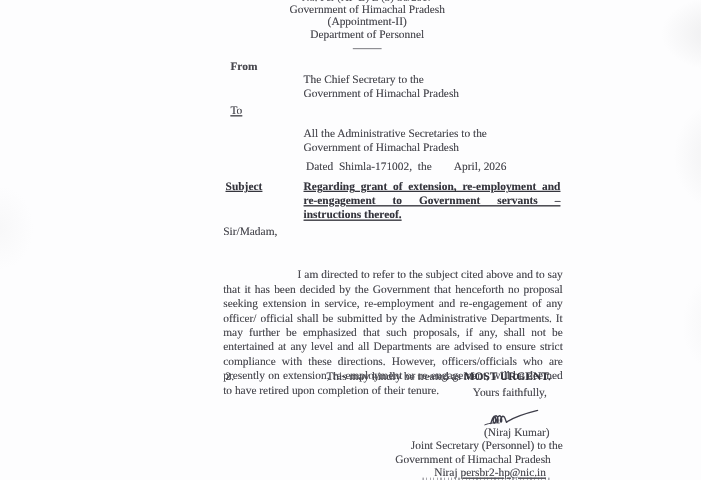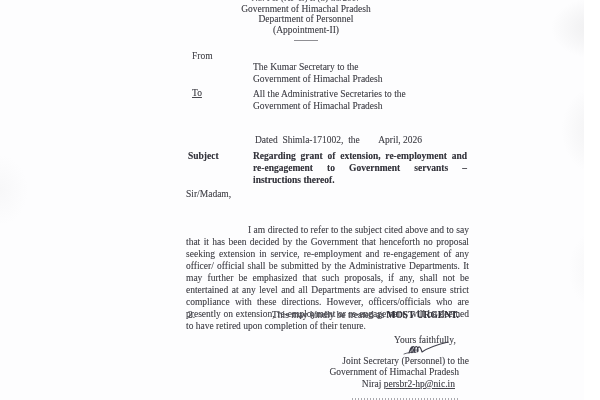--- a/index.html
+++ b/index.html
@@ -10,48 +10,48 @@
     font-size:9.5px; line-height:12px; color:#47474e;
     background:
       radial-gradient(70px 45px at 600px 28px, rgba(175,175,178,.22), transparent 70%),
       radial-gradient(55px 65px at 600px 130px, rgba(180,180,183,.18), transparent 70%),
       radial-gradient(45px 60px at 600px 270px, rgba(185,185,188,.12), transparent 70%),
       radial-gradient(40px 50px at 0px 190px, rgba(200,200,202,.10), transparent 70%),
       #fdfdfe;
     text-shadow:0 0 .35px rgba(70,70,78,.45);
   }
   .b { font-weight:bold; color:#35353d; }
-  .u { }
+  .u { text-decoration:underline; }
   .pre { white-space:pre; }
 
   .letterhead { position:absolute; left:186px; top:-7px; width:240px; text-align:center; line-height:10.6px; }
   .ref-line { font-size:9px; color:#55555c; }
   .head-rule { width:24px; height:1px; background:#8f8f94; margin:5px auto 0; }
 
-  .from-label { position:absolute; left:192px; top:50px; }
+  .from-label { position:absolute; left:192px; top:50px;font-weight:bold; }
   .from-block { position:absolute; left:253px; top:61px; line-height:12px; }
   .to-label   { position:absolute; left:192px; top:87px;text-decoration:underline; }
-  .to-block   { position:absolute; left:253px; top:88px; line-height:12px; }
+  .to-block   { position:absolute; left:253px; top:106px; line-height:12px; }
   .date-line  { position:absolute; left:255px; top:134px; }
 
   .subject-row { position:absolute; left:188px; top:150px; width:281px; display:flex; }
   .subject-label { width:65px; flex:none; }
   .subject-text { width:214px; text-align:justify; line-height:12px; }
 
   .salutation { position:absolute; left:186px; top:188px; }
 
   .para1 {
     position:absolute; left:186px; top:224px; width:283px;
     text-align:justify; line-height:12px; text-indent:62px;
   }
   .para2 { position:absolute; left:188px; top:309px; width:281px; }
   .para2-num { position:absolute; left:0; top:0; }
   .para2-txt { margin-left:84px; }
 
-  .closing { position:absolute; left:394px; top:334px; }
+  .closing { position:absolute; left:394px; top:322px; }
 
   .sig-block { position:absolute; left:325px; top:341px; width:145px; text-align:right; line-height:11.3px; }
   .sig-scribble { height:15px; padding-right:20px; }
   .sig-name { padding-right:12px; }
   .sig-desig { padding-right:1px; }
   .sig-org { padding-right:11px; }
   .sig-email { padding-right:15px; }
   .email-link { text-decoration:underline; color:#46464e; }
 
   .clipped-footer {
@@ -60,28 +60,28 @@
   }
 </style>
 </head>
 <body>
 
 <div class="page">
 
   <div class="letterhead">
     <div class="ref-line">No. Per (AP-B) E (3)-36/2017</div>
     <div>Government of Himachal Pradesh</div>
+    <div>(Appointment-II)</div>
     <div>Department of Personnel</div>
-    <div>(Appointment-II)</div>
     <div class="head-rule"></div>
   </div>
 
   <div class="from-label">From</div>
   <div class="from-block">
-    <div>The Kumar Secretary to the</div>
+    <div>The Chief Secretary to the</div>
     <div>Government of Himachal Pradesh</div>
   </div>
 
   <div class="to-label">To</div>
   <div class="to-block">
     <div>All the Administrative Secretaries to the</div>
     <div>Government of Himachal Pradesh</div>
   </div>
 
   <div class="date-line pre">Dated  Shimla-171002,  the        April, 2026</div>
@@ -102,20 +102,21 @@
 
   <div class="closing">Yours faithfully,</div>
 
   <div class="sig-block">
     <div class="sig-scribble">
       <svg width="48" height="15" viewBox="0 0 48 15">
         <path d="M7 12 C9 5, 11 4, 11 9 C11 12, 9 13, 9 9 C10 5, 12 4, 13 8 C13.5 11, 12 12.5, 12 9 C13 5, 15 4, 16 8 C16.5 11, 15 12, 15 9 C16 5, 18 5, 19 8 L20 11 C24 8, 30 5, 46 1" fill="none" stroke="#3e3e4a" stroke-width="1.1" stroke-linecap="round" stroke-linejoin="round"></path>
         <path d="M2 13 C6 11.5, 10 11, 14 11.5" fill="none" stroke="#3e3e4a" stroke-width="0.8" stroke-linecap="round"></path>
       </svg>
     </div>
+    <div class="sig-name">(Niraj Kumar)</div>
     <div class="sig-desig">Joint Secretary (Personnel) to the</div>
     <div class="sig-org">Government of Himachal Pradesh</div>
     <div class="sig-email"><span>Niraj</span> <span class="email-link">persbr2-hp@nic.in</span></div>
   </div>
 
   <div class="clipped-footer"></div>
 
 </div>
 
 </body></html>

